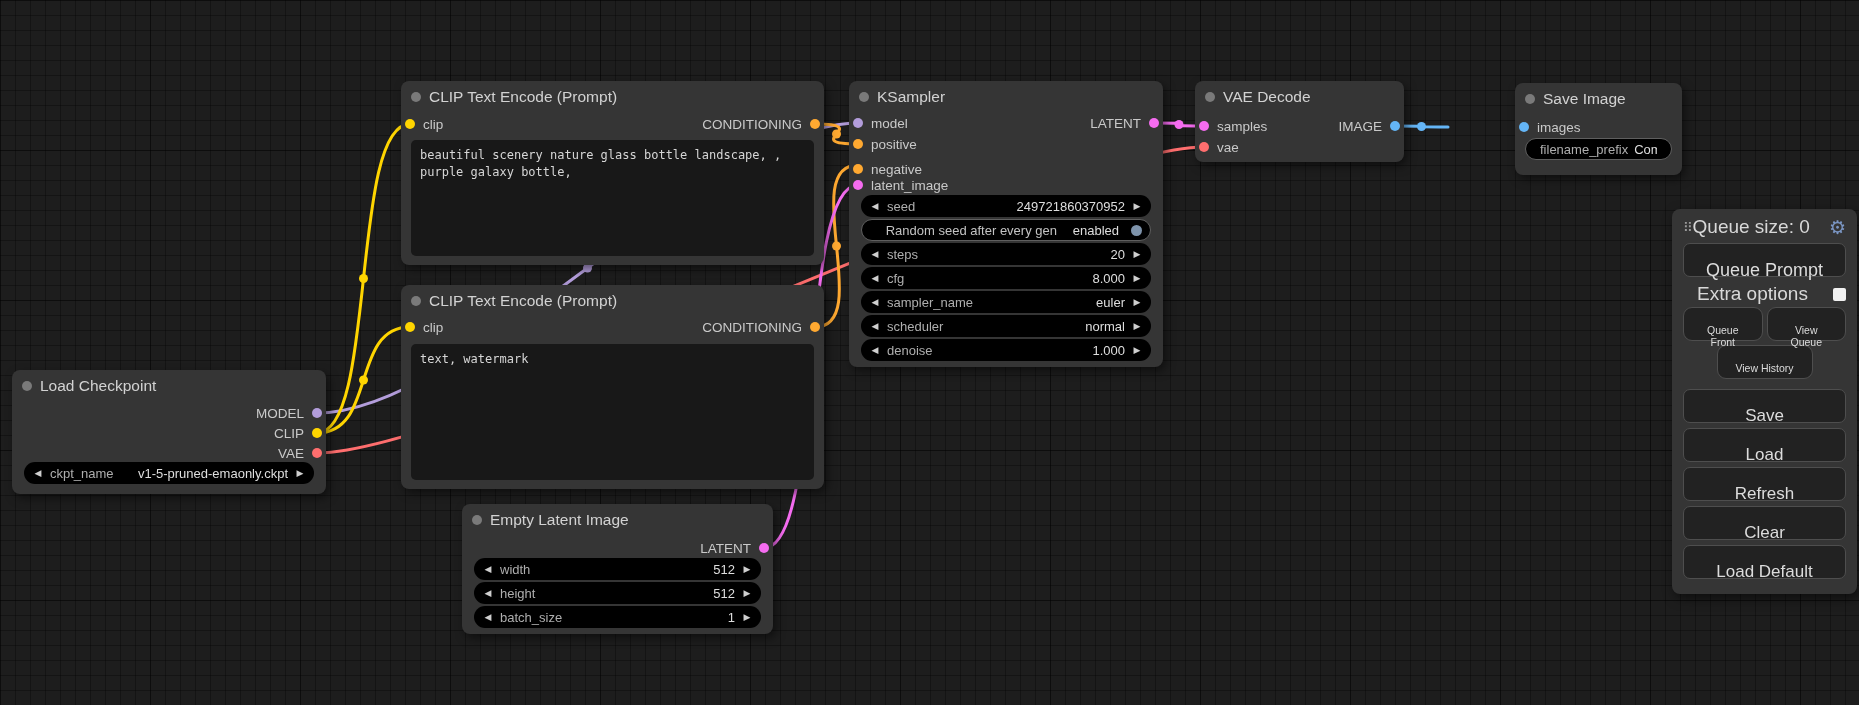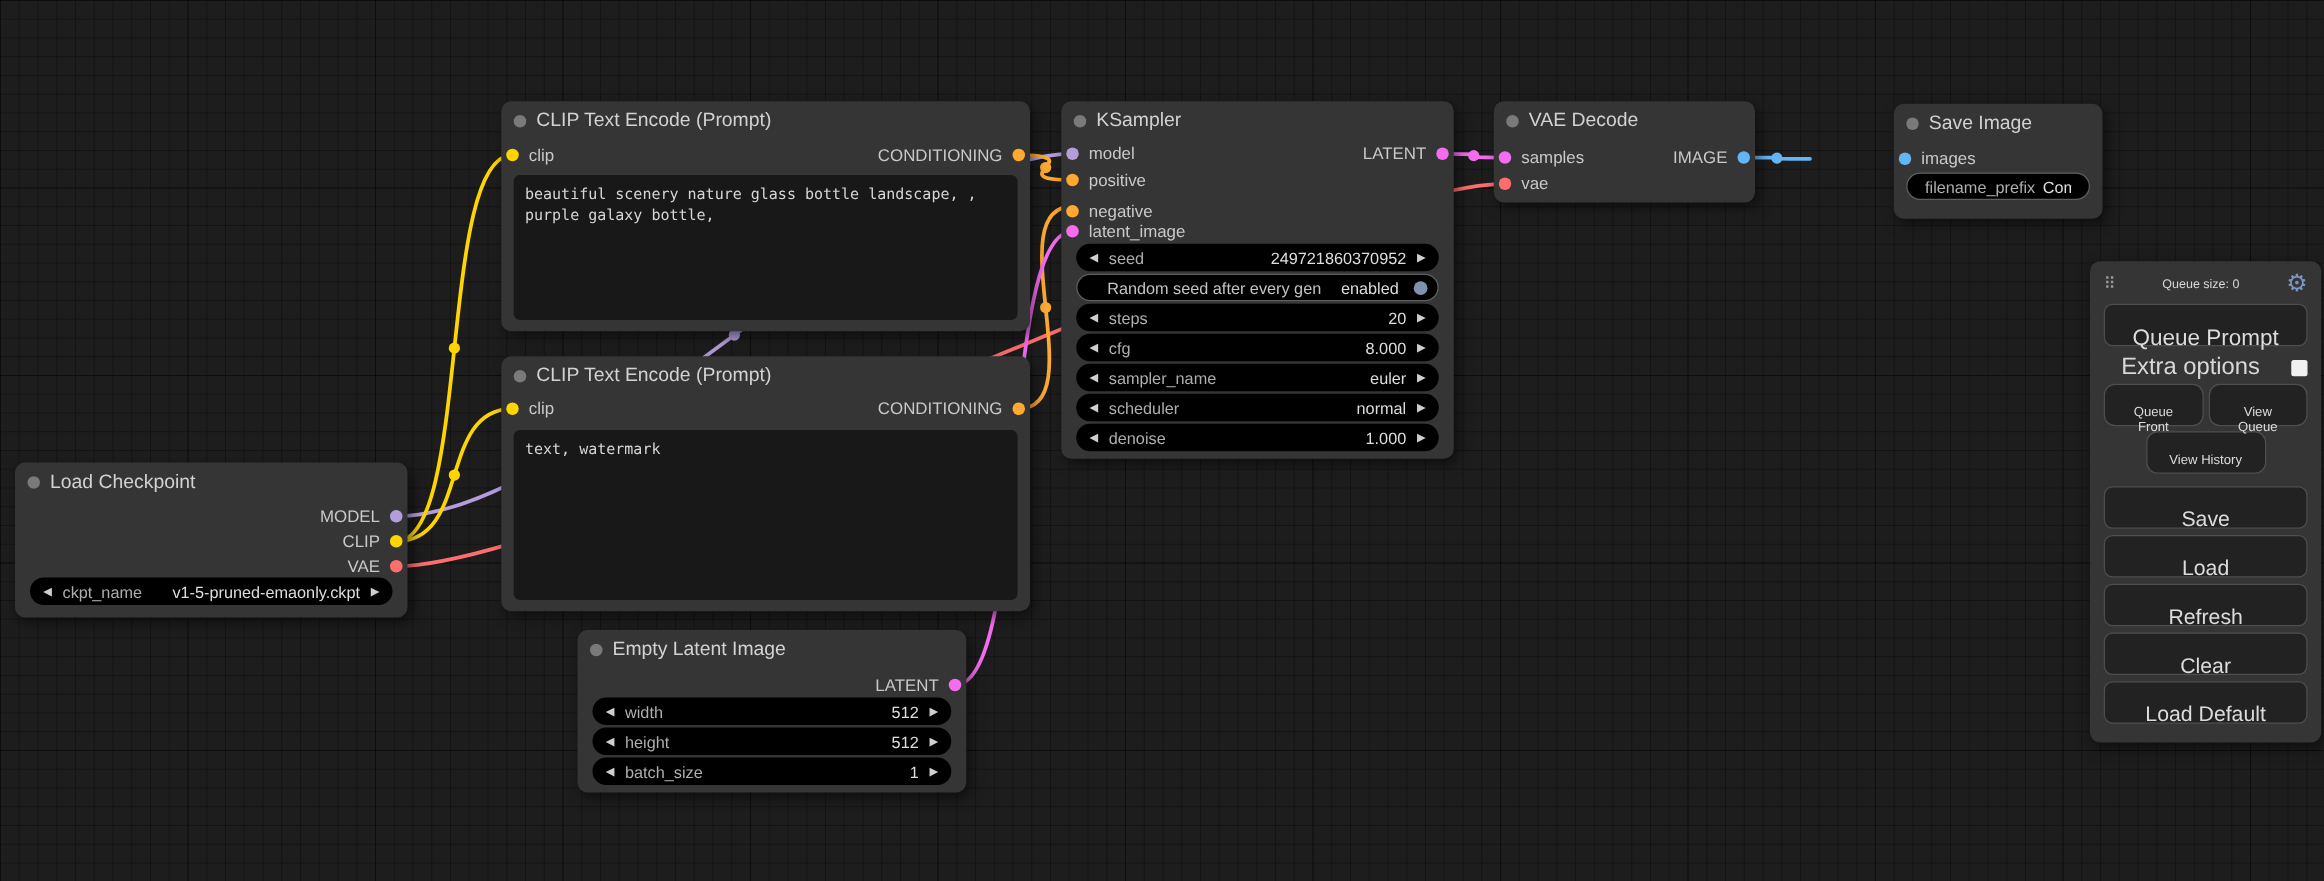--- a/index.html
+++ b/index.html
@@ -66,21 +66,21 @@
   }
 
   .panel {
     position:absolute; left:1672px; top:209px; width:185px; z-index:3;
     background:#353535; border-radius:8px;
     box-shadow:3px 4px 12px rgba(0,0,0,0.55);
     padding:8px 11px 10px; color:#ddd;
   }
   .panel-header { display:flex; align-items:center; height:20px; margin-bottom:6px; }
   .drag-handle { flex:none; color:#9a9a9a; font-size:13px; cursor:grab; }
-  .queue-size { flex:1; text-align:center; font-size:10px; color:#d8d8d8; }
+  .queue-size { flex:1; text-align:left; font-size:19px; color:#d8d8d8; }
   .gear { flex:none; font-size:19px; line-height:1; color:#7b96c4; cursor:pointer; }
   .btn {
     display:block; width:100%; background:#222; border:1px solid #4e4e4e;
     border-radius:7px; color:#dcdcdc; text-align:center; cursor:pointer;
     font-family:inherit; padding:16px;
   }
   .btn-queue { height:30px; font-size:18px; margin-bottom:8px; }
   .extra-row { display:flex; align-items:center; height:18px; margin-bottom:4px; }
   .extra-label { flex:1; text-align:left; padding-left:14px; font-size:19px; color:#d8d8d8; }
   .checkbox { flex:none; width:13px; height:13px; background:#f1f1f1; border-radius:2px; cursor:pointer; }

